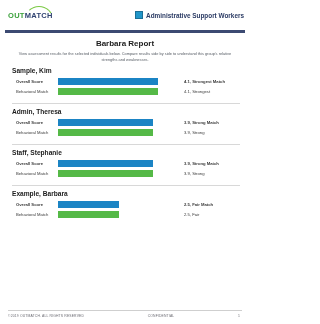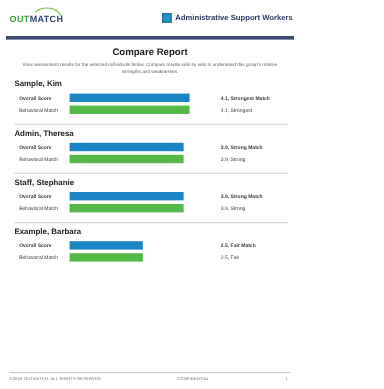--- a/index.html
+++ b/index.html
@@ -211,21 +211,21 @@
     </div>
     <div class="job-title">
       <span class="job-icon"></span>
       <span class="job-label">Administrative Support Workers</span>
     </div>
   </div>
 
   <div class="header-rule"></div>
 
   <div class="title-block">
-    <div class="report-title">Compare Report</div>
+    <div class="report-title">Barbara Report</div>
     <div class="report-desc">View assessment results for the selected individuals below. Compare results side by side to understand this group's relative strengths and weaknesses.</div>
   </div>
 
   <div class="blocks">
       <div class="cand-block">
         <div class="cand-name">Sample, Kim</div>
         <div class="metric-row">
           <div class="metric-label bold">Overall Score</div>
           <div class="bar-track">
             <div class="bar-fill overall" style="width: 82%;"></div>

